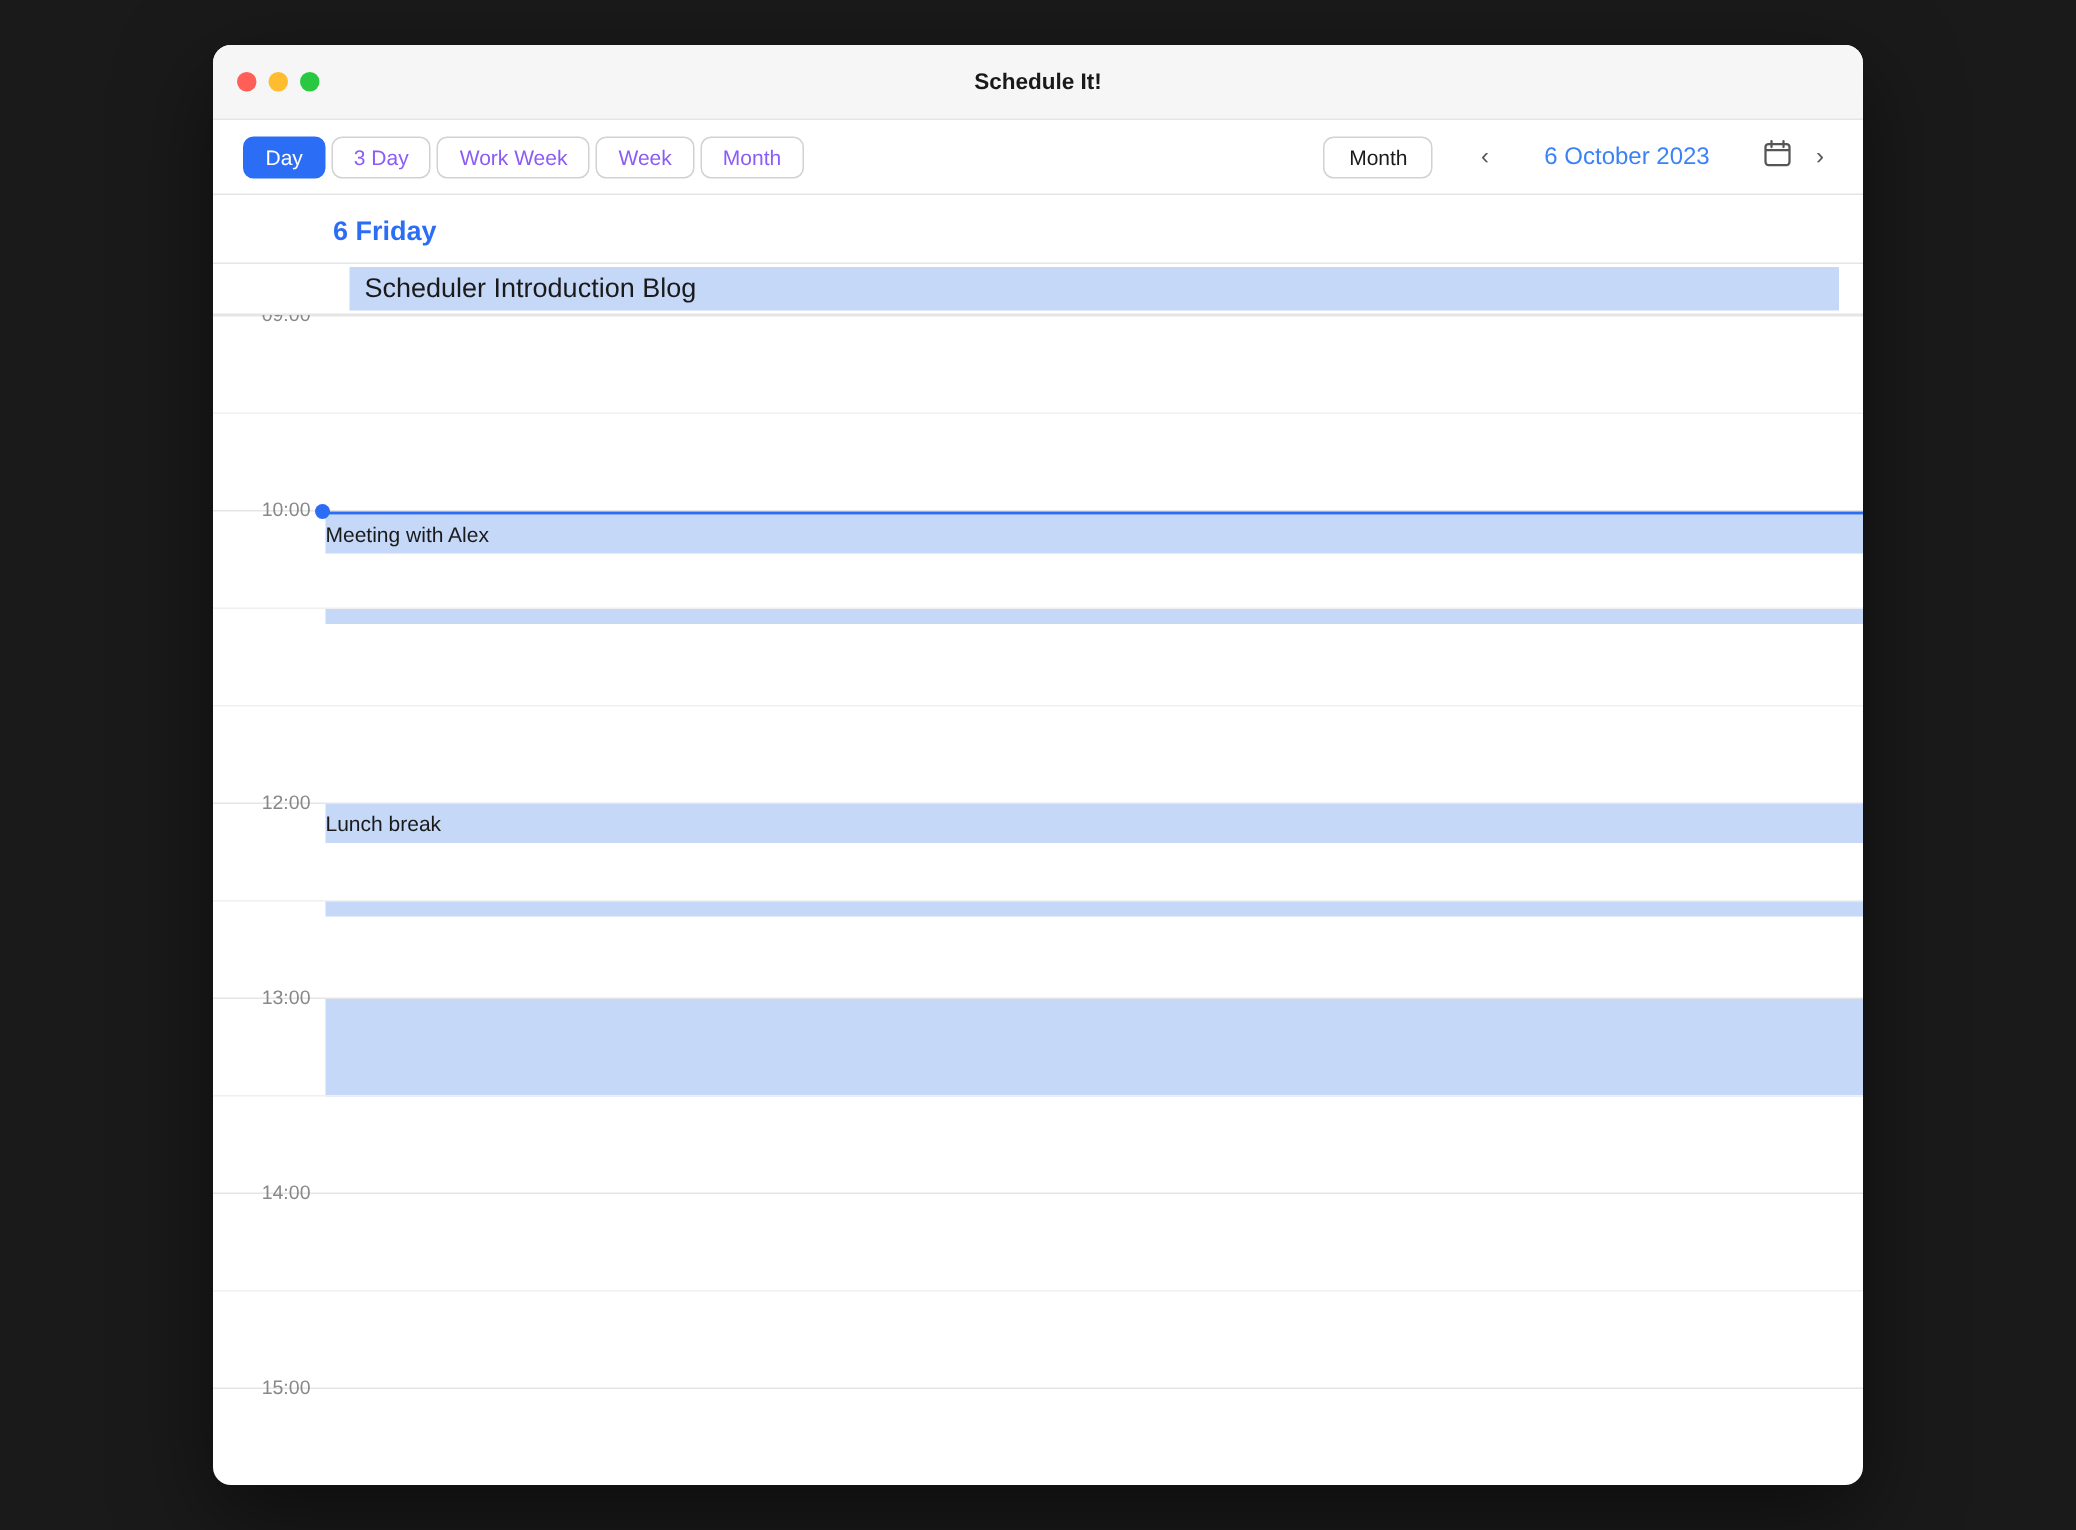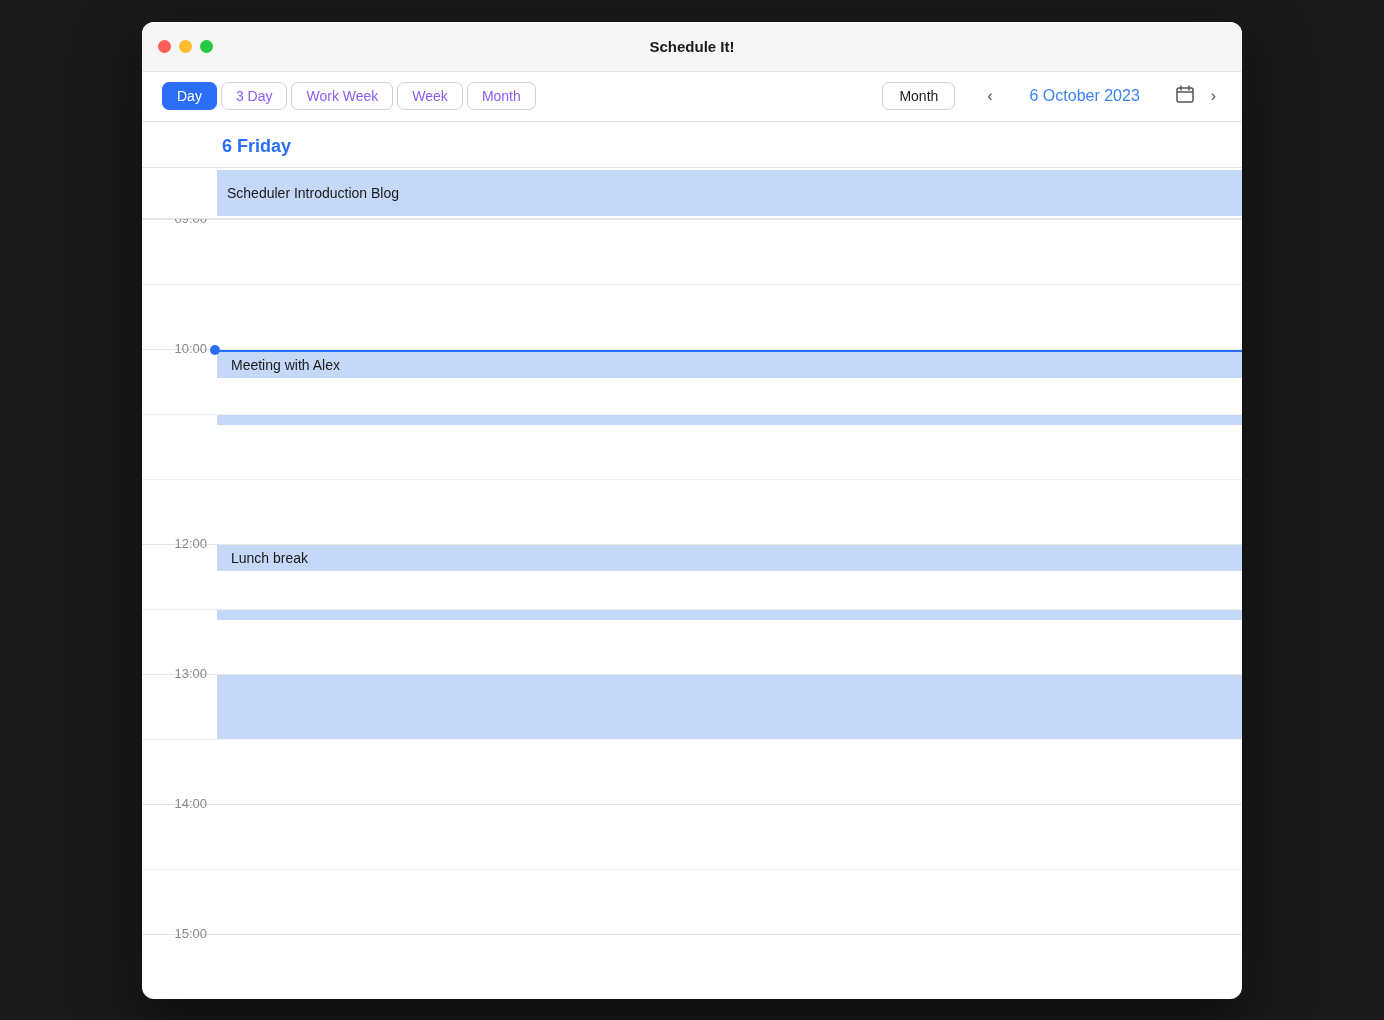--- a/index.html
+++ b/index.html
@@ -146,24 +146,24 @@
       color: #888;
       padding: 6px 12px 6px 0;
       text-align: right;
       flex-shrink: 0;
     }
     .all-day-content {
       flex: 1;
     }
     .all-day-event {
       background: #c5d8f8;
-      padding: 15px 10px;
-      font-size: 14px;
+      padding: 4px 10px;
+      font-size: 18px;
       color: #1a1a1a;
-      margin: 2px 0;
+      margin: 2px 16px;
     }
     
     .slots-wrapper {
       flex: 1;
       overflow-y: auto;
       position: relative;
     }
     .slot-row {
       display: flex;
       height: 65px;
@@ -185,21 +185,21 @@
       color: #888;
       padding-top: 0;
       margin-top: -9px;
     }
     .slot-content {
       flex: 1;
       position: relative;
     }
     .event-block-abs {
       background: #c5d8f8;
-      padding: 5px 14px;
+      padding: 5px 0;
       font-size: 14px;
       color: #1a1a1a;
       position: absolute;
       left: 0;
       right: 0;
     }
     
     .time-now-container {
       position: relative;
     }

